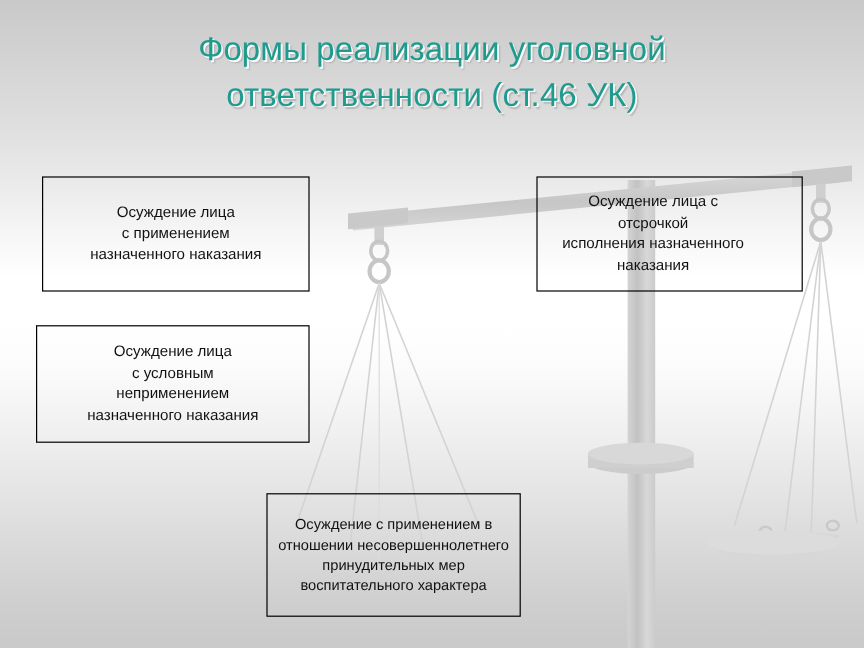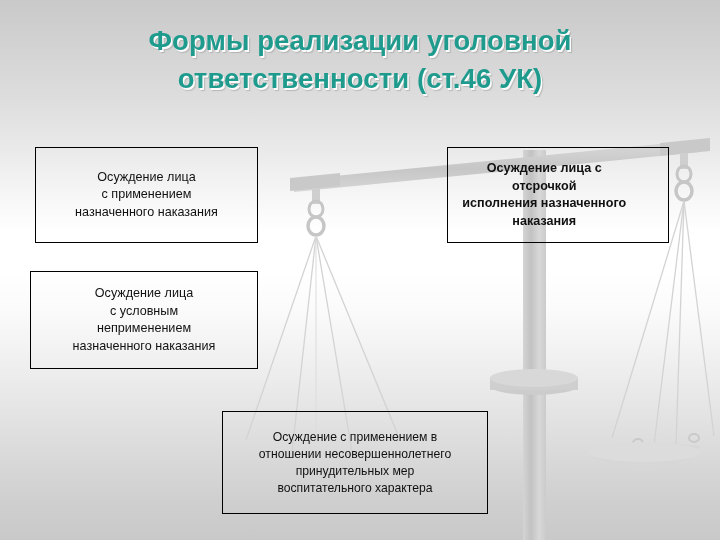--- a/index.html
+++ b/index.html
@@ -46,21 +46,21 @@
 
   
   #title {
     position: absolute;
     left: 36px;
     top: 22px;
     width: 648px;
     text-align: center;
     font-size: 27.5px;
     line-height: 38px;
-    font-weight: bold;
+    font-weight: normal;
     color: #1f9b8e;
     text-shadow: 1.5px 1.5px 0 rgba(255,255,255,0.95),
                  2.5px 2.5px 1px rgba(120,120,120,0.35);
     letter-spacing: 0.1px;
     white-space: pre-line;
   }
 
   
   .tbox {
     position: absolute;
@@ -77,32 +77,31 @@
     background: rgba(255,255,255,0.0);
   }
   .tbox .inner {
     width: 100%;
     padding: 0 2px;
   }
 
   
   .tbox.overflow {
     overflow: visible;
-    font-weight: bold;
   }
   .tbox.overflow .inner {
     width: 125%;
     margin-left: -12.5%;
   }
 
   #box1 { left: 35px;  top: 147px; width: 223px; height: 96px; }
   #box2 { left: 447px; top: 147px; width: 222px; height: 96px; }
   #box3 { left: 30px;  top: 271px; width: 228px; height: 98px; }
   #box4 { left: 449px; top: 270px; width: 223px; height: 100px; }
-  #box5 { left: 222px; top: 411px; width: 266px; height: 103px; justify-content: center; }
+  #box5 { left: 222px; top: 411px; width: 212px; height: 103px; justify-content: center; }
 
   #box5 { font-size: 12.2px; line-height: 17px; }
 </style>
 </head>
 <body>
 
 <div id="slide">
 
   <svg id="scales" viewBox="0 0 720 540" xmlns="http://www.w3.org/2000/svg">
     <defs>

